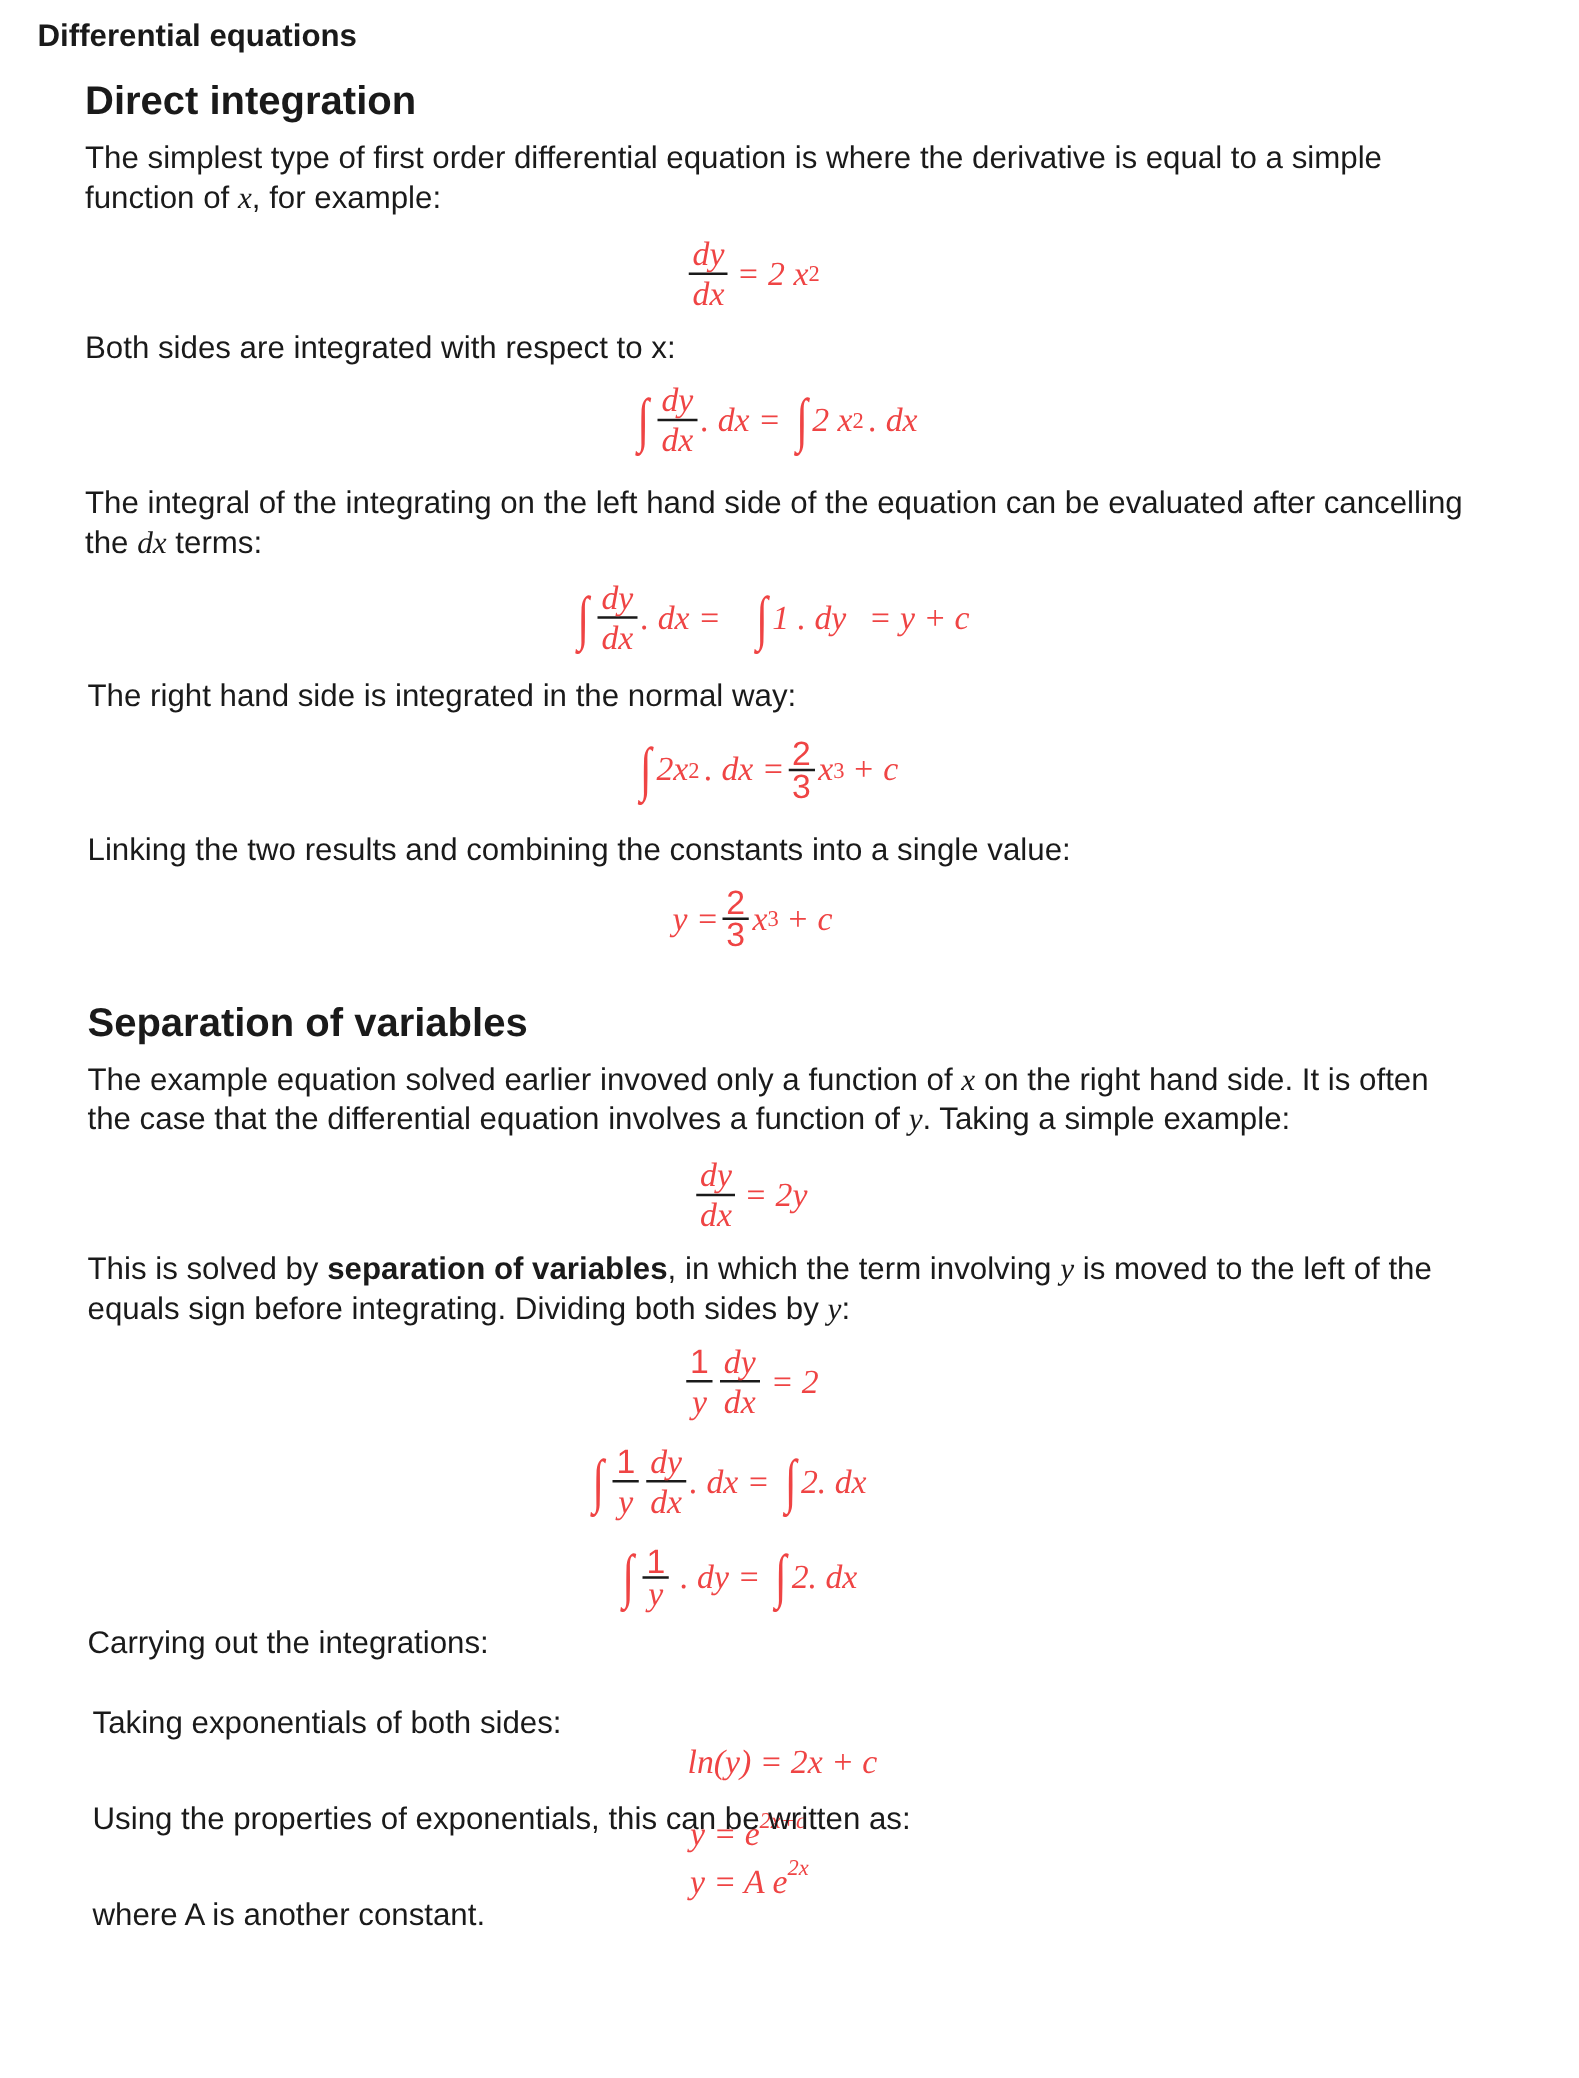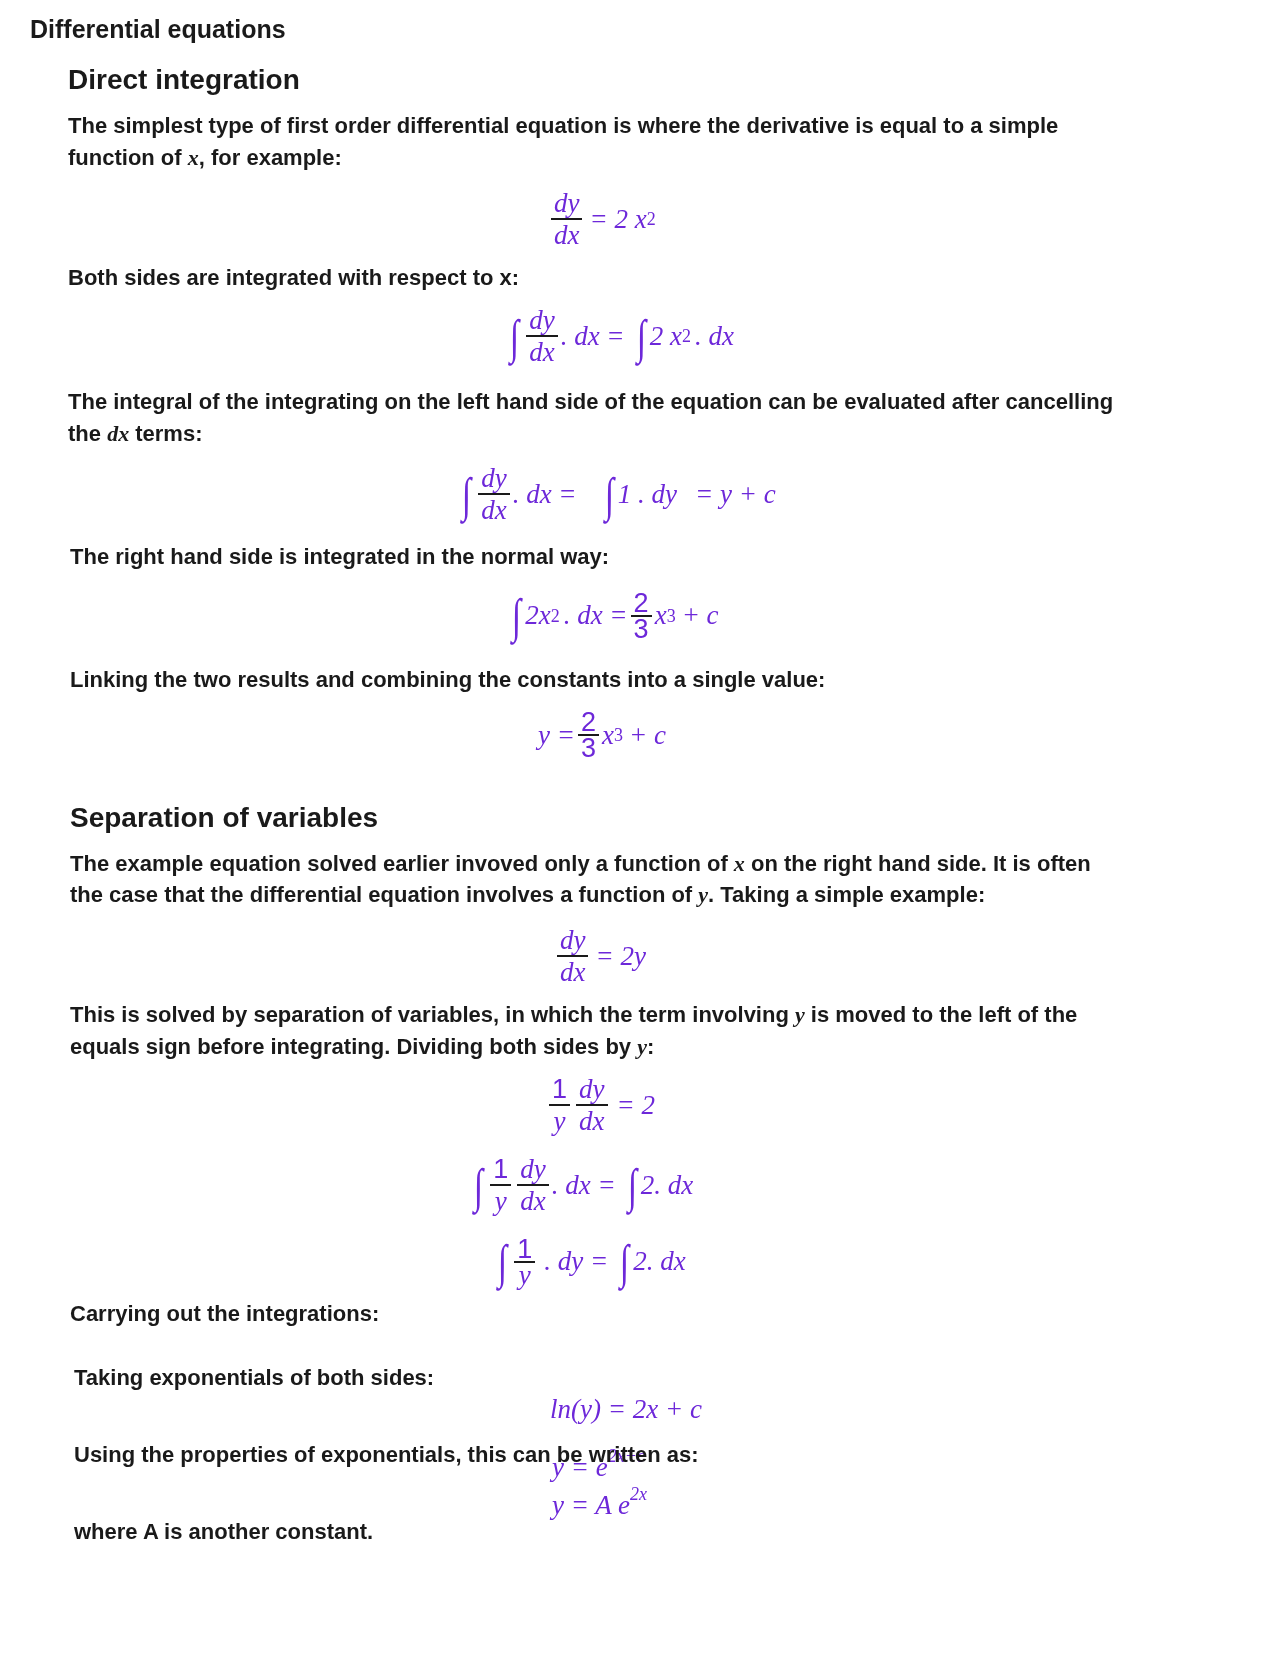--- a/index.html
+++ b/index.html
@@ -1,21 +1,21 @@
 <!DOCTYPE html>
 <html><head>
 <meta charset="utf-8">
 <style>
   html, body { margin:0; padding:0; background:#ffffff; }
   body { width:1263px; height:1662px; position:relative; overflow:hidden; color:#1a1a1a;
          font-family:"Liberation Sans", sans-serif; }
-  .t { position:absolute; font-size:22px; white-space:nowrap; line-height:32px;font-weight:bold; }
+  .t { position:absolute; font-size:25px; white-space:nowrap; line-height:32px; }
   .h1 { font-weight:bold; font-size:25px; }
-  .h2 { font-weight:bold; font-size:28px; }
-  .m { position:absolute; font-family:"Liberation Serif", serif; font-size:27px; white-space:nowrap; color:#6d28d9;text-align:center; }
+  .h2 { font-weight:bold; font-size:32px; }
+  .m { position:absolute; font-family:"Liberation Serif", serif; font-size:27px; white-space:nowrap; color:#ef4444;text-align:center; }
   .i { font-style:italic; font-family:"Liberation Serif", serif; }
   .frac { display:inline-flex; flex-direction:column; align-items:center; vertical-align:middle; margin:0 3px; }
   .frac .num { border-bottom:2px solid #1a1a1a; padding:0 3px; line-height:30px; }
   .frac .den { line-height:30px; padding:0 3px; }
   .frac.small .num, .frac.small .den { line-height:24px; }
   .int { font-size:48px; font-style:italic; vertical-align:middle; display:inline-block; transform:scaleX(0.7); margin-right:2px; }
   .mrow { display:inline-flex; align-items:center; }
   sup { font-size:18px; vertical-align:14px; line-height:0; }
   .sf { font-family:"Liberation Sans", sans-serif; font-style:normal; }
 </style>

